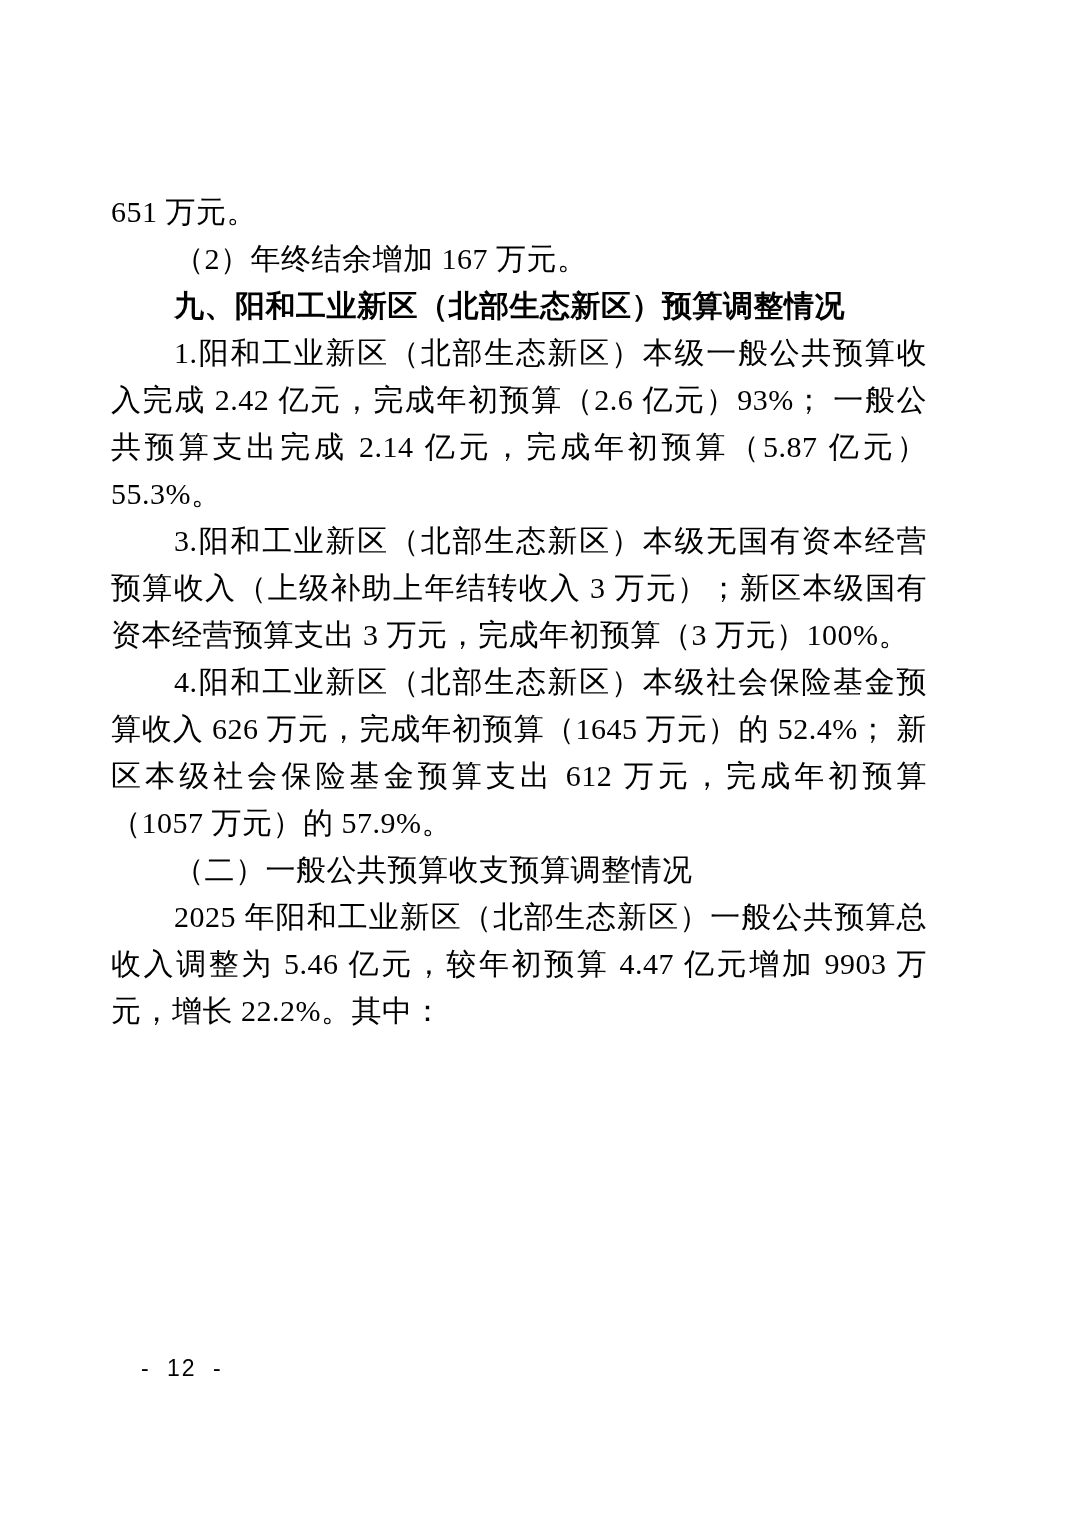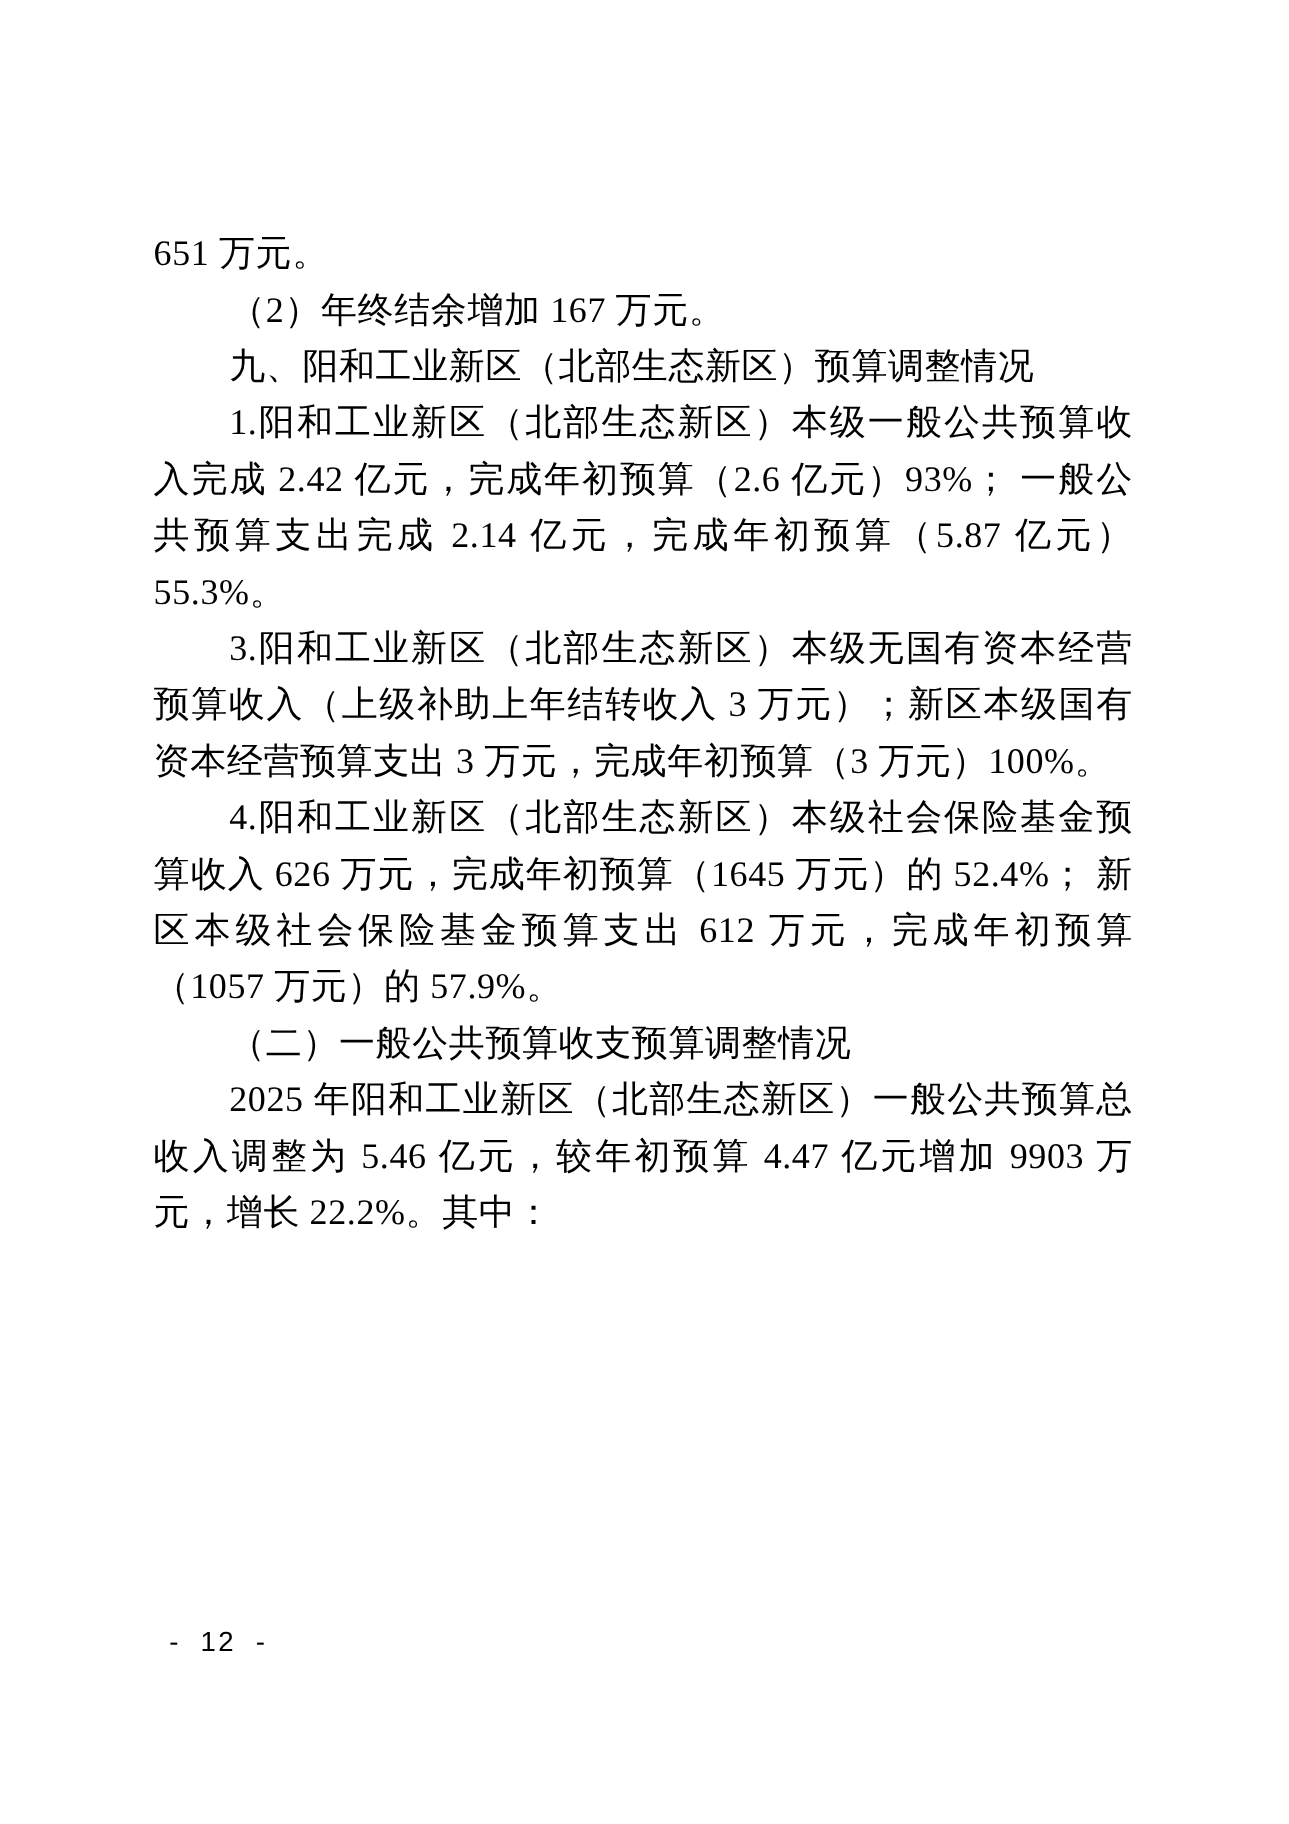--- a/index.html
+++ b/index.html
@@ -11,37 +11,37 @@
     position: relative;
     width: 1074px;
     height: 1520px;
     background: #ffffff;
     color: #000000;
     font-family: "Liberation Serif", serif;
     overflow: hidden;
   }
   .content {
     position: absolute;
-    left: 128px;
+    left: 111px;
     top: 188px;
     width: 816px;
   }
   .content p {
     margin: 0;
     font-size: 30px;
     line-height: 47px;
     text-align: justify;
     letter-spacing: 0.5px;
   }
   .content p.indent {
     text-indent: 2.1em;
   }
   .content p.h1 {
     font-family: "Liberation Sans", sans-serif;
-    font-weight: 400;
+    font-weight: 700;
   }
   .footer {
     position: absolute;
     left: 141px;
     top: 1355px;
     font-size: 23px;
     letter-spacing: 2px;
     word-spacing: 8px;
     font-family: Liberation Sans, sans-serif;
     color: #000000;

